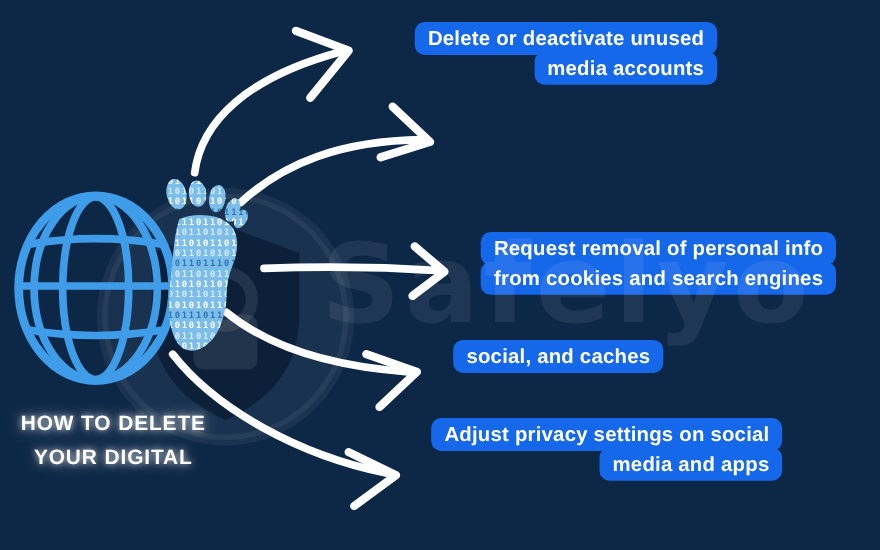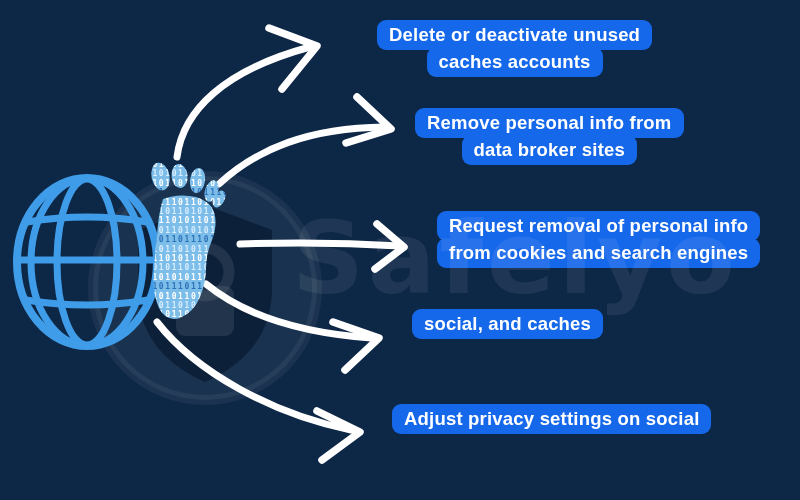--- a/index.html
+++ b/index.html
@@ -4,21 +4,21 @@
 <style>
   :root{
     --background:#0d2746; --box-blue:#1668ea; --globe-blue:#3f9ce8;
     --foot-fill:#7cbde9; --arrow-white:#ffffff;
   }
   html,body{margin:0;padding:0;}
   body{background:#0a1f3a;font-family:"Liberation Sans",sans-serif;}
   #canvas{position:relative;width:800px;height:500px;overflow:hidden;background:var(--background);}
 
   
-  .step{position:absolute;display:flex;flex-direction:column;align-items:center;z-index:1;}
+  .step{position:absolute;display:flex;flex-direction:column;align-items:flex-end;z-index:1;}
   .step-line{
     background:var(--box-blue);color:#ffffff;font-weight:700;font-size:18.5px;
     line-height:22px;padding:4px 12px;border-radius:9px;white-space:nowrap;
     letter-spacing:0.2px;
   }
   .step-line + .step-line{margin-top:-3px;}
 
   
   #watermark-svg{position:absolute;left:0;top:0;z-index:2;pointer-events:none;}
   .wm-text{font-family:"DejaVu Sans",sans-serif;font-weight:bold;font-size:100px;
@@ -47,35 +47,32 @@
   }
   #title div{white-space:nowrap;}
 </style>
 </head>
 <body>
 
 <div id="canvas">
 
   <div class="step" style="left:377px;top:20px">
     <div class="step-line">Delete or deactivate unused</div>
-    <div class="step-line">caches accounts</div>
-  </div>
-  <div class="step" style="left:415px;top:108px">
-    <div class="step-line">Remove personal info from</div>
-    <div class="step-line">data broker sites</div>
+    <div class="step-line">media accounts</div>
   </div>
   <div class="step" style="left:437px;top:211px">
     <div class="step-line">Request removal of personal info</div>
     <div class="step-line">from cookies and search engines</div>
   </div>
   <div class="step" style="left:412px;top:309px">
     <div class="step-line">social, and caches</div>
   </div>
-  <div class="step" style="left:392px;top:404px">
+  <div class="step" style="left:392px;top:380px">
     <div class="step-line">Adjust privacy settings on social</div>
+    <div class="step-line">media and apps</div>
   </div>
 
   <svg id="watermark-svg" width="800" height="500" viewBox="0 0 800 500">
     <g>
       <circle class="wm-soft" cx="205" cy="288" r="112"></circle>
       <circle class="wm-stroke" cx="205" cy="288" r="112" stroke-width="10"></circle>
       <path class="wm-dark" d="M205 205 L272 230 L272 288 Q272 352 205 382 Q138 352 138 288 L138 230 Z"></path>
       <circle class="wm-lock-stroke" cx="205" cy="272" r="24" stroke-width="11"></circle>
       <rect class="wm-lock" x="176" y="286" width="58" height="50" rx="9"></rect>
     </g>
@@ -153,15 +150,17 @@
           <text x="146" y="279.8" class="bin" fill="#ffffff">11010101101110</text>
           <text x="146" y="289.2" class="bin" fill="#2f73b8">11011101101011</text>
           <text x="146" y="298.6" class="bin" fill="#ffffff">11010110101101</text>
           <text x="146" y="308.0" class="bin" fill="#d8edff">01011010110110</text>
           <text x="146" y="317.4" class="bin" fill="#ffffff">01101101010110</text>
         </g>
     </g>
   </svg>
 
   <div id="title">
+    <div>HOW TO DELETE</div>
+    <div>YOUR DIGITAL</div>
   </div>
 
 </div>
 
 </body></html>

